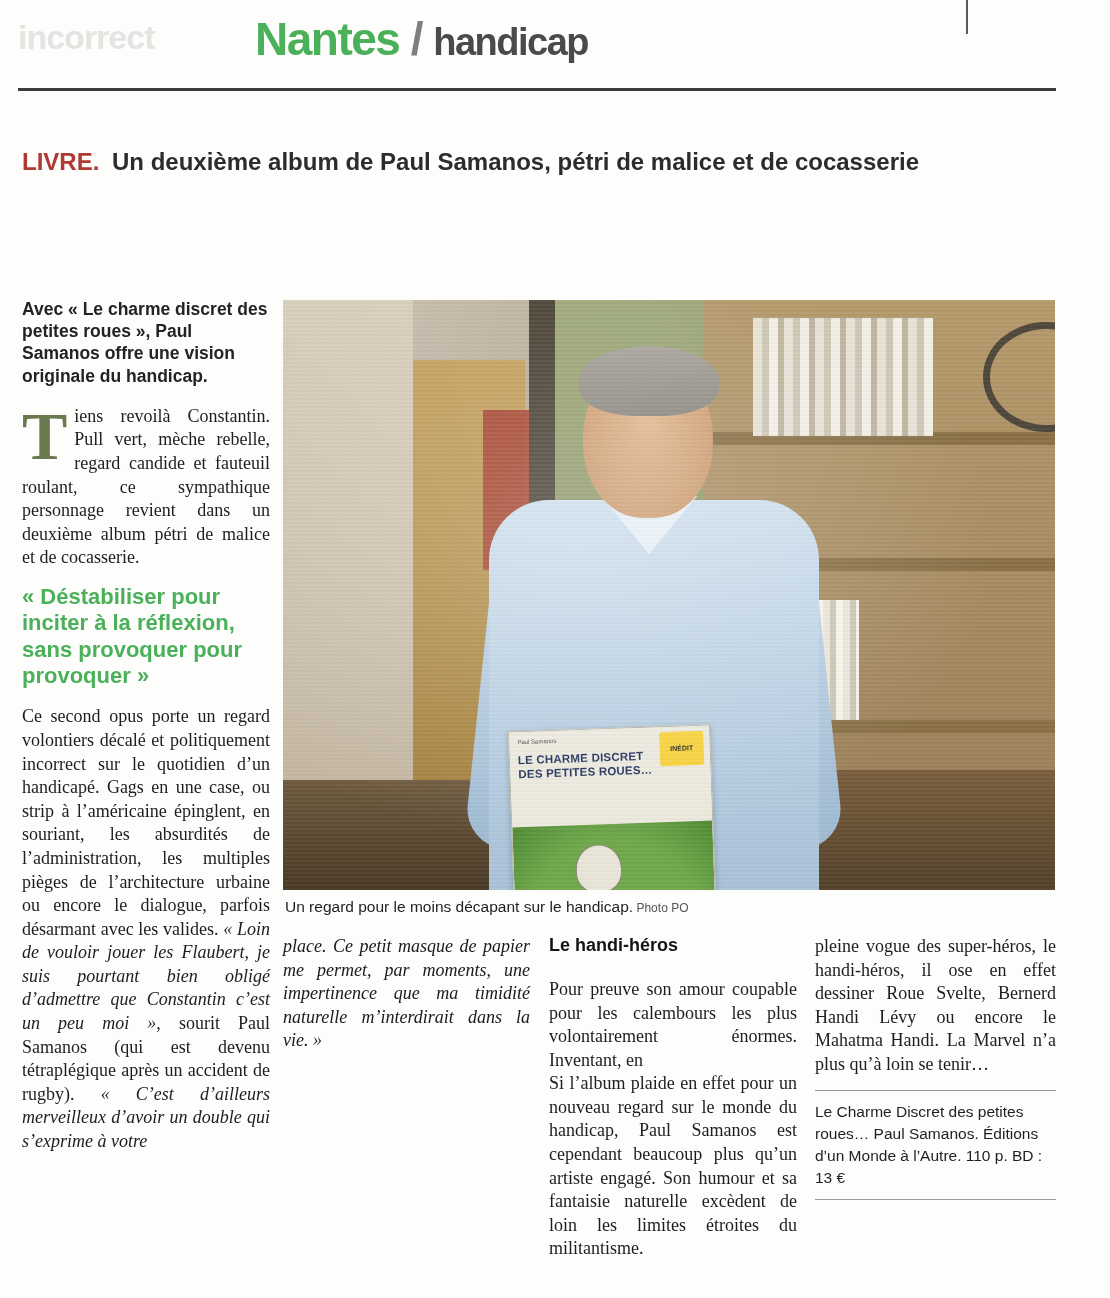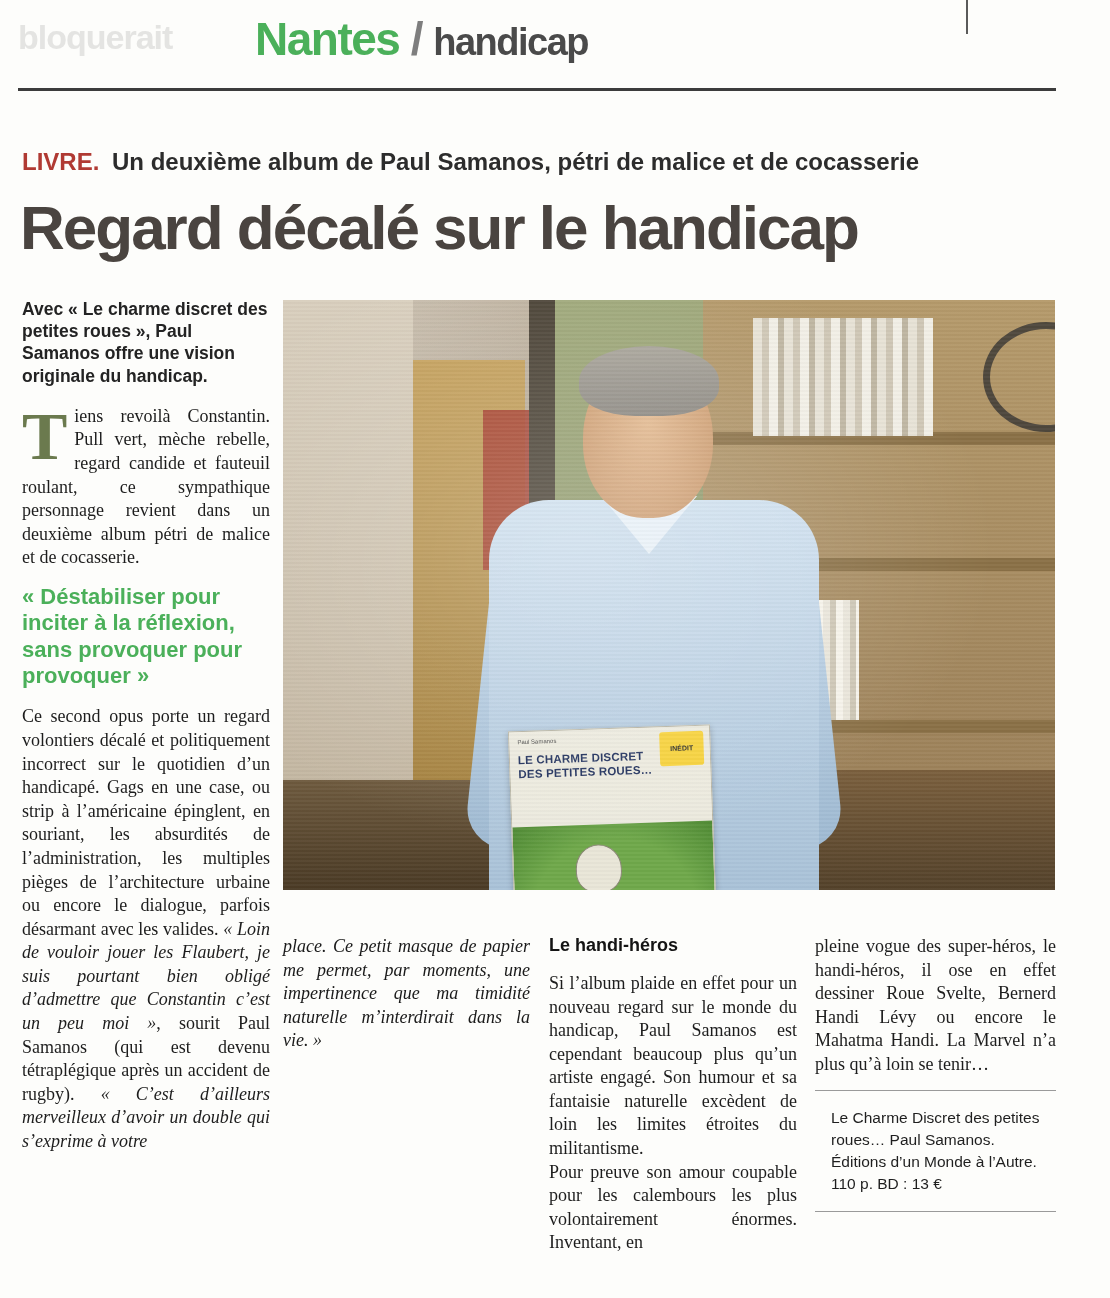--- a/index.html
+++ b/index.html
@@ -303,59 +303,58 @@
     font-size: 18px;
     line-height: 1.31;
     text-align: justify;
     margin: 0;
   }
   .subhead {
     font-family: "Liberation Sans", sans-serif;
     font-weight: bold;
     font-size: 18px;
     color: #141414;
-    margin: 0 0 16px 0;
+    margin: 0 0 22px 0;
   }
   .ref-rule {
     border: 0;
     border-top: 1px solid #9a9a9a;
     margin: 14px 0 10px 0;
   }
   .ref-text {
     font-family: "Liberation Sans", sans-serif;
     font-size: 15.5px;
     line-height: 1.42;
     color: #1f1f1f;
-    margin: 16px;
+    margin: 0;
   }
   .ref-rule-bottom {
     border: 0;
     border-top: 1px solid #9a9a9a;
     margin: 10px 0 0 0;
   }
   p + p { margin-top: 0; }
 </style>
 </head>
 <body>
 
 <div class="page">
 
   <div class="masthead">
-    <div class="ghost-text">bloquerait</div>
+    <div class="ghost-text">incorrect</div>
     <div class="masthead-title">
       <span class="city">Nantes</span><span class="slash"> / </span><span class="section">handicap</span>
     </div>
     <div class="masthead-tick"></div>
     <div class="rule-top"></div>
   </div>
 
   <div class="kicker">
     <span class="tag">LIVRE.</span><span class="sub"> Un deuxième album de Paul Samanos, pétri de malice et de cocasserie</span>
   </div>
-  <div class="headline">Regard décalé sur le handicap</div>
 
   <div class="col-left">
     <p class="standfirst">Avec « Le charme discret des petites roues », Paul Samanos offre une vision originale du handicap.</p>
     <p class="body-text lede"><span class="dropcap">T</span><span>iens revoilà Constantin. Pull vert, mèche rebelle, regard candide et fauteuil roulant, ce sympathique personnage revient dans un deuxième album pétri de malice et de cocasserie.</span></p>
     <p class="pullquote">« Déstabiliser pour inciter à la réflexion, sans provoquer pour provoquer »</p>
     <p class="body-text"><span>Ce second opus porte un regard volontiers décalé et politiquement incorrect sur le quotidien d’un handicapé. Gags en une case, ou strip à l’américaine épinglent, en souriant, les absurdités de l’administration, les multiples pièges de l’architecture urbaine ou encore le dialogue, parfois désarmant avec les valides. </span><i>« Loin de vouloir jouer les Flaubert, je suis pourtant bien obligé d’admettre que Constantin c’est un peu moi »</i><span>, sourit Paul Samanos (qui est devenu tétraplégique après un accident de rugby). </span><i>« C’est d’ailleurs merveilleux d’avoir un double qui s’exprime à votre</i></p>
   </div>
 
   <div class="photo-wrap">
     <div class="photo">
@@ -390,29 +389,32 @@
         <div class="bc-title">LE CHARME DISCRET DES PETITES ROUES…</div>
         <div class="bc-char"></div>
 
       </div>
 
       <div class="photo-glow"></div>
       <div class="photo-grain"></div>
     </div>
   </div>
 
+  <div class="caption">
+    <span>Un regard pour le moins décapant sur le handicap.</span><span class="credit"> Photo PO</span>
+  </div>
 
   <div class="col col2">
     <p class="italic-text">place. Ce petit masque de papier me permet, par moments, une impertinence que ma timidité naturelle m’interdirait dans la vie. »</p>
   </div>
 
   <div class="col col3">
     <h3 class="subhead">Le handi-héros</h3>
+    <p class="body-text">Pour preuve son amour coupable pour les calembours les plus volontairement énormes. Inventant, en</p>
     <p class="body-text">Si l’album plaide en effet pour un nouveau regard sur le monde du handicap, Paul Samanos est cependant beaucoup plus qu’un artiste engagé. Son humour et sa fantaisie naturelle excèdent de loin les limites étroites du militantisme.</p>
-    <p class="body-text">Pour preuve son amour coupable pour les calembours les plus volontairement énormes. Inventant, en</p>
   </div>
 
   <div class="col col4">
     <p class="body-text">pleine vogue des super-héros, le handi-héros, il ose en effet dessiner Roue Svelte, Bernerd Handi Lévy ou encore le Mahatma Handi. La Marvel n’a plus qu’à loin se tenir…</p>
     <hr class="ref-rule">
     <p class="ref-text">Le Charme Discret des petites roues… Paul Samanos. Éditions d’un Monde à l’Autre. 110 p. BD : 13 €</p>
     <hr class="ref-rule-bottom">
   </div>
 
 </div>

